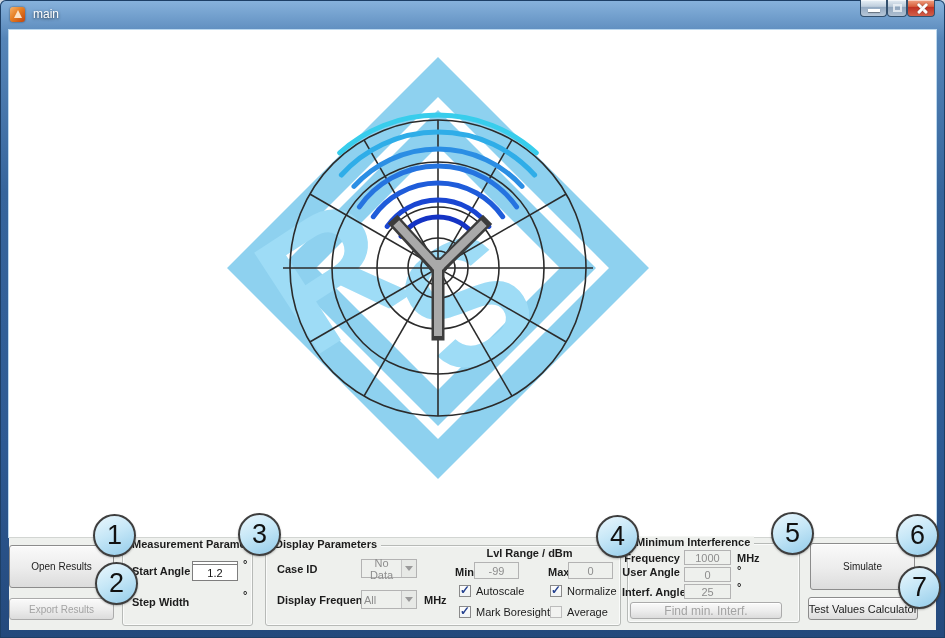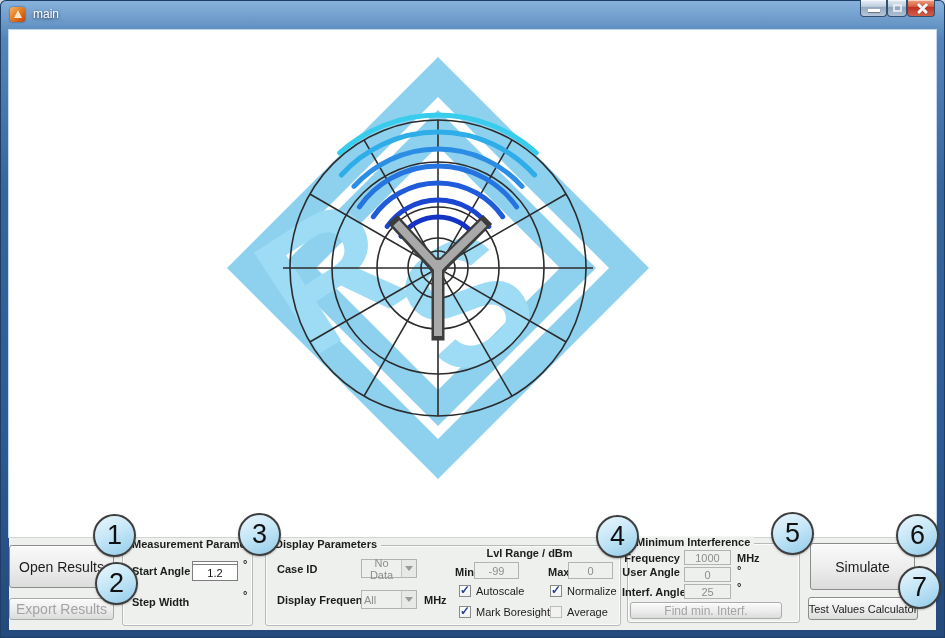--- a/index.html
+++ b/index.html
@@ -36,21 +36,21 @@
   #logo-svg { position:absolute; left:210px; top:40px; width:456px; height:456px; }
   
   .grp { position:absolute; border:1px solid #b7bab7; border-radius:3px;
     box-shadow:inset 0 0 0 1px rgba(255,255,255,.7); }
   .grp-label { position:absolute; transform:translateY(-55%); background:#eef0ed; padding:0 4px;
     font-size:11px; font-weight:bold; color:#1c1c1c; white-space:nowrap; }
   .lbl { position:absolute; font-size:11px; font-weight:600; color:#1c1c1c; white-space:nowrap; }
   .deg { position:absolute; font-size:11px; font-weight:bold; color:#1c1c1c; }
   .btn { position:absolute; display:flex; align-items:center; justify-content:center;
     background:linear-gradient(180deg,#fafafa 0%,#ececec 55%,#dcdcdc 100%);
-    border:1px solid #8c8c8c; border-radius:3px; font-size:14px; color:#1c1c1c;
+    border:1px solid #8c8c8c; border-radius:3px; font-size:10px; color:#1c1c1c;
     box-shadow:inset 0 1px 0 #fff; cursor:default; white-space:nowrap; }
   .btn.disabled { color:#a3a3a3; border-color:#ababab; }
   .field { position:absolute; display:flex; align-items:center; justify-content:center;
     font-size:11px; border:1px solid #7e7e7e; background:#fff; color:#111; }
   .field.disabled { background:#eef0ed; border-color:#b3b3b3; color:#8d8d8d; }
   .dd { position:absolute; display:flex; align-items:center; font-size:11px;
     border:1px solid #b3b3b3; background:#eef0ed; color:#8d8d8d; }
   .dd .dd-text { flex:1; text-align:center; }
   .dd .dd-arrow { width:15px; align-self:stretch; border-left:1px solid #c4c4c4;
     display:flex; align-items:center; justify-content:center; background:#e7e9e6; }

